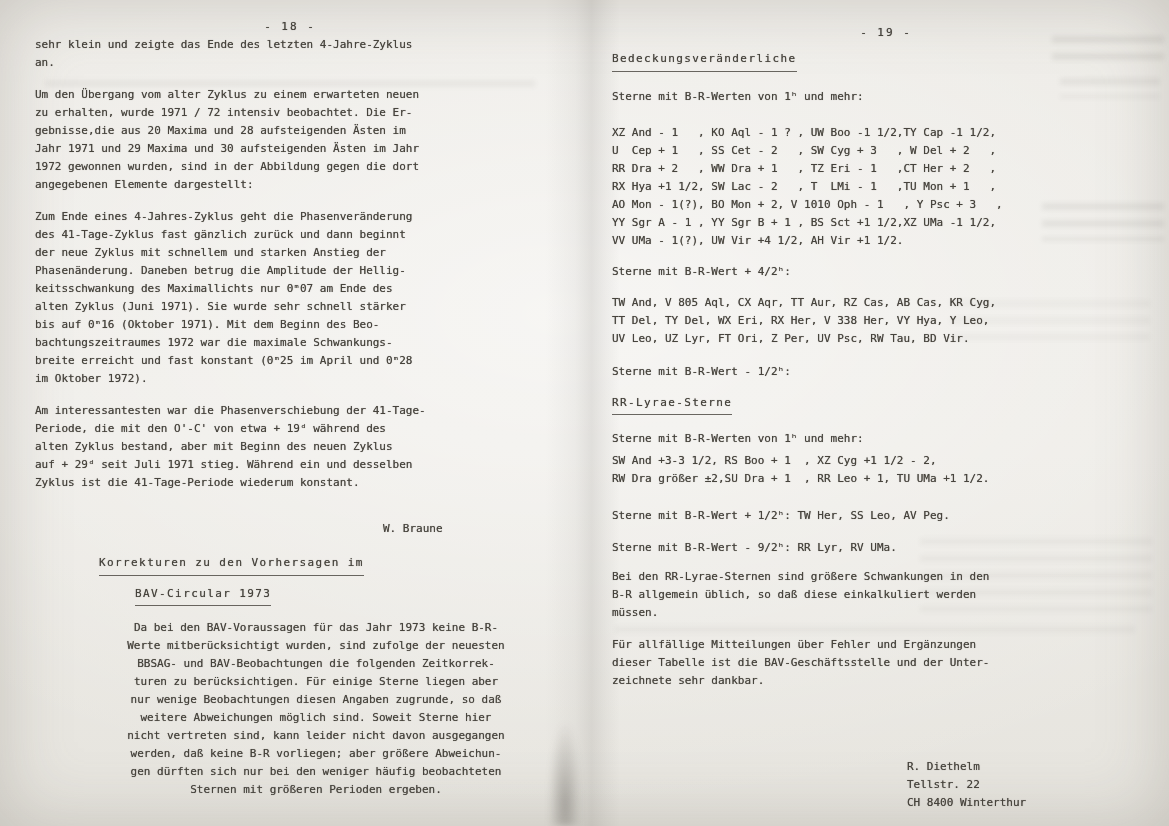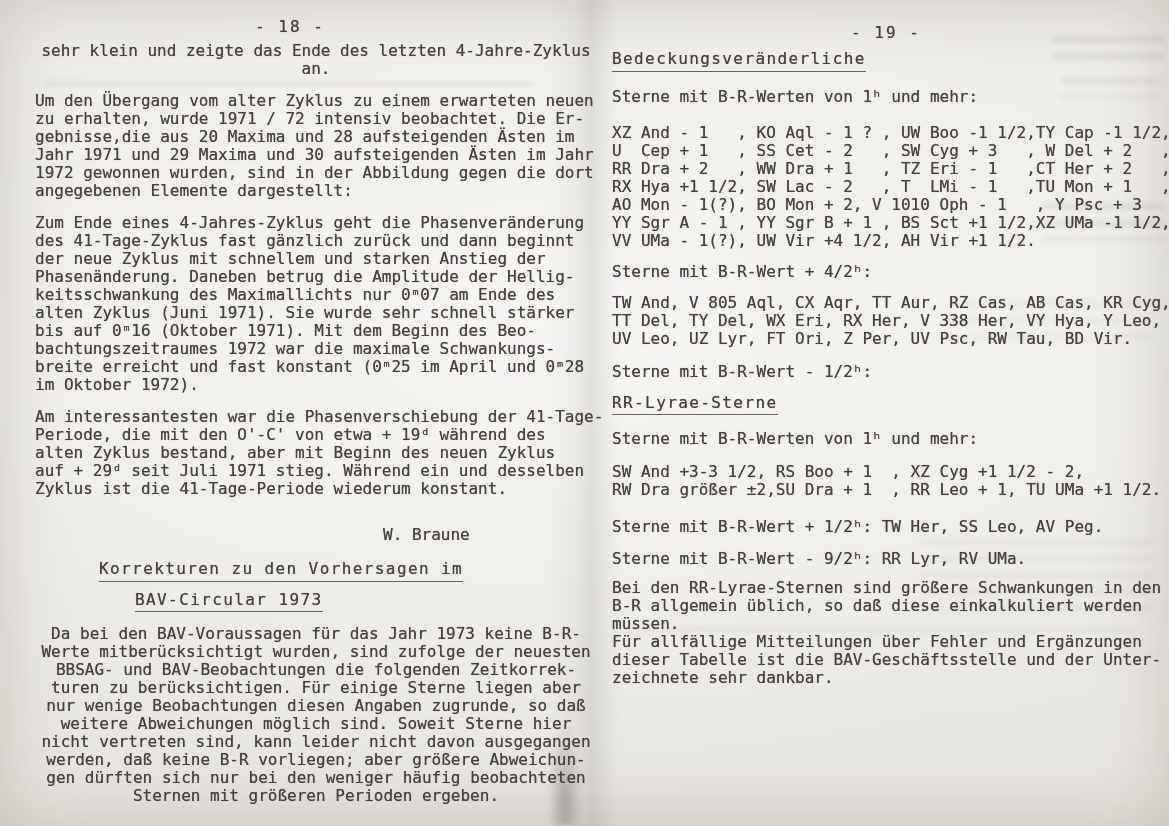--- a/index.html
+++ b/index.html
@@ -6,21 +6,21 @@
   html,body{margin:0;padding:0;background:#9a9894;}
   .scan{
     position:relative;
     width:1169px;height:826px;
     overflow:hidden;
     background:
       radial-gradient(ellipse 140% 110% at 48% 38%, rgba(255,255,255,0.55) 0%, rgba(255,255,255,0) 55%),
       linear-gradient(180deg,#eceae5 0%, #edebe6 55%, #e6e4de 100%);
     box-shadow: inset 0 0 70px rgba(110,105,95,0.28);
     font-family:"DejaVu Sans Mono","DejaVu Sans",monospace;
-    font-size:16px;
+    font-size:11px;
     line-height:18px;
     color:#46433c;
     text-shadow:0 0 0.7px rgba(70,66,60,0.75);
   }
   .page{position:absolute;top:0;}
   .page-left{left:35px;width:562px;}
   .page-right{left:612px;width:556px;}
   .pagenum{width:510px;text-align:center;letter-spacing:2px;}
   .page-left .pagenum{margin-top:18px;}
   .page-right .pagenum{margin-top:24px;width:548px;}
@@ -76,21 +76,21 @@
   <div class="noise n2"></div>
   <div class="noise n3"></div>
   <div class="noise n4"></div>
   <div class="noise n5"></div>
   <div class="noise n6"></div>
   <div class="noise n7"></div>
 
   <div class="page page-left">
     <div class="pagenum">- 18 -</div>
 
-    <div class="para lines" style="margin-top:6px;text-align:center;">sehr klein und zeigte das Ende des letzten 4-Jahre-Zyklus
+    <div class="para lines" style="">sehr klein und zeigte das Ende des letzten 4-Jahre-Zyklus
 an.</div>
 
     <div class="para lines" style="margin-top:14px;">Um den Übergang vom alter Zyklus zu einem erwarteten neuen
 zu erhalten, wurde 1971 / 72 intensiv beobachtet. Die Er-
 gebnisse,die aus 20 Maxima und 28 aufsteigenden Ästen im
 Jahr 1971 und 29 Maxima und 30 aufsteigenden Ästen im Jahr
 1972 gewonnen wurden, sind in der Abbildung gegen die dort
 angegebenen Elemente dargestellt:</div>
 
     <div class="para lines" style="margin-top:14px;">Zum Ende eines 4-Jahres-Zyklus geht die Phasenveränderung
@@ -156,30 +156,33 @@
 
     <div class="para lines" style="margin-top:15px;">Sterne mit B-R-Wert - 1/2ʰ:</div>
 
 
     <div style="margin-top:13px;">
       <span class="uline">RR-Lyrae-Sterne</span>
     </div>
 
     <div class="para lines" style="margin-top:15px;">Sterne mit B-R-Werten von 1ʰ und mehr:</div>
 
-    <div class="para lines" style="margin-top:15px;">SW And +3-3 1/2, RS Boo + 1  , XZ Cyg +1 1/2 - 2,
+    <div class="para lines" style="margin-top:4px;">SW And +3-3 1/2, RS Boo + 1  , XZ Cyg +1 1/2 - 2,
 RW Dra größer ±2,SU Dra + 1  , RR Leo + 1, TU UMa +1 1/2.</div>
 
     <div class="para lines" style="margin-top:19px;">Sterne mit B-R-Wert + 1/2ʰ: TW Her, SS Leo, AV Peg.</div>
 
     <div class="para lines" style="margin-top:14px;">Sterne mit B-R-Wert - 9/2ʰ: RR Lyr, RV UMa.</div>
 
     <div class="para lines" style="margin-top:11px;">Bei den RR-Lyrae-Sternen sind größere Schwankungen in den
 B-R allgemein üblich, so daß diese einkalkuliert werden
 müssen.</div>
 
-    <div class="para lines" style="margin-top:0;">Für allfällige Mitteilungen über Fehler und Ergänzungen
+    <div class="para lines" style="margin-top:14px;">Für allfällige Mitteilungen über Fehler und Ergänzungen
 dieser Tabelle ist die BAV-Geschäftsstelle und der Unter-
 zeichnete sehr dankbar.</div>
 
+    <div class="sig-right">R. Diethelm
+Tellstr. 22
+CH 8400 Winterthur</div>
   </div>
 
 </div>
 
 </body></html>

